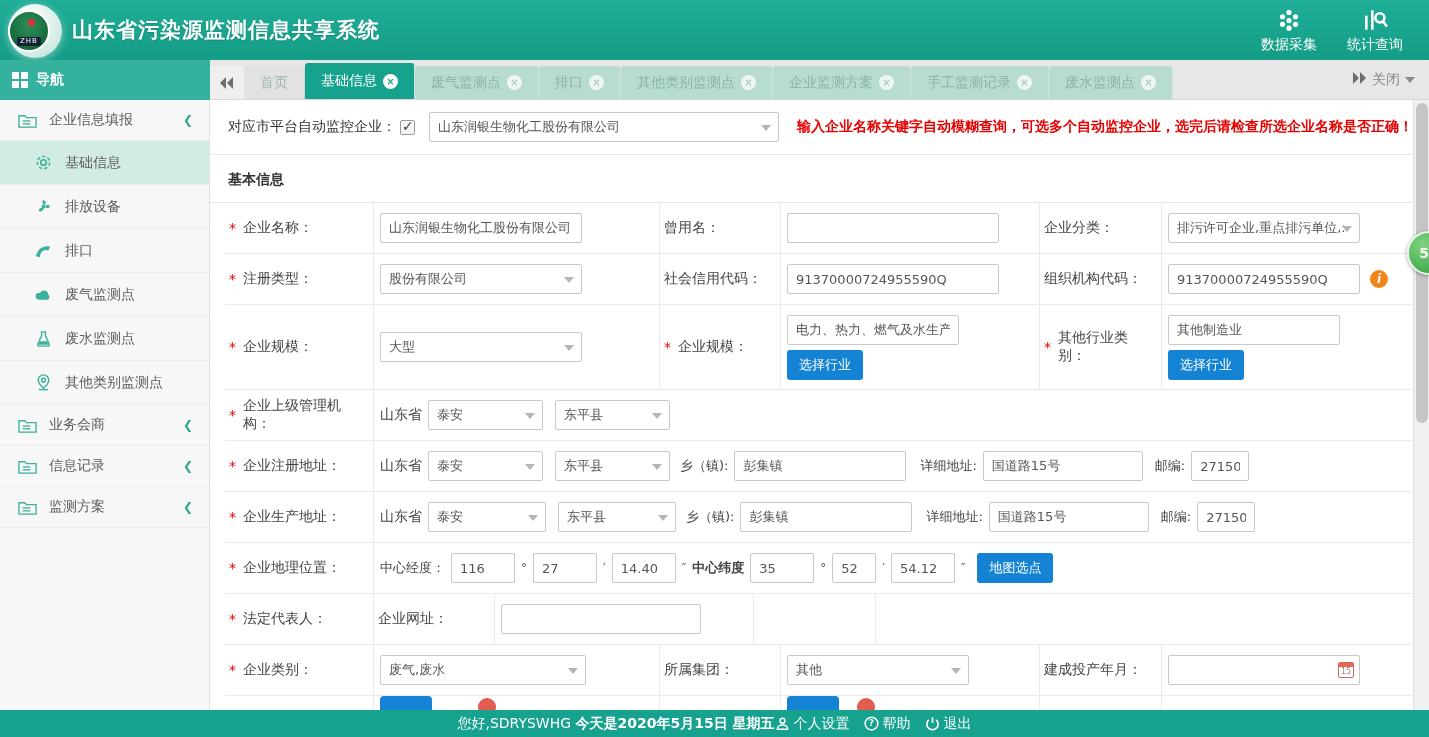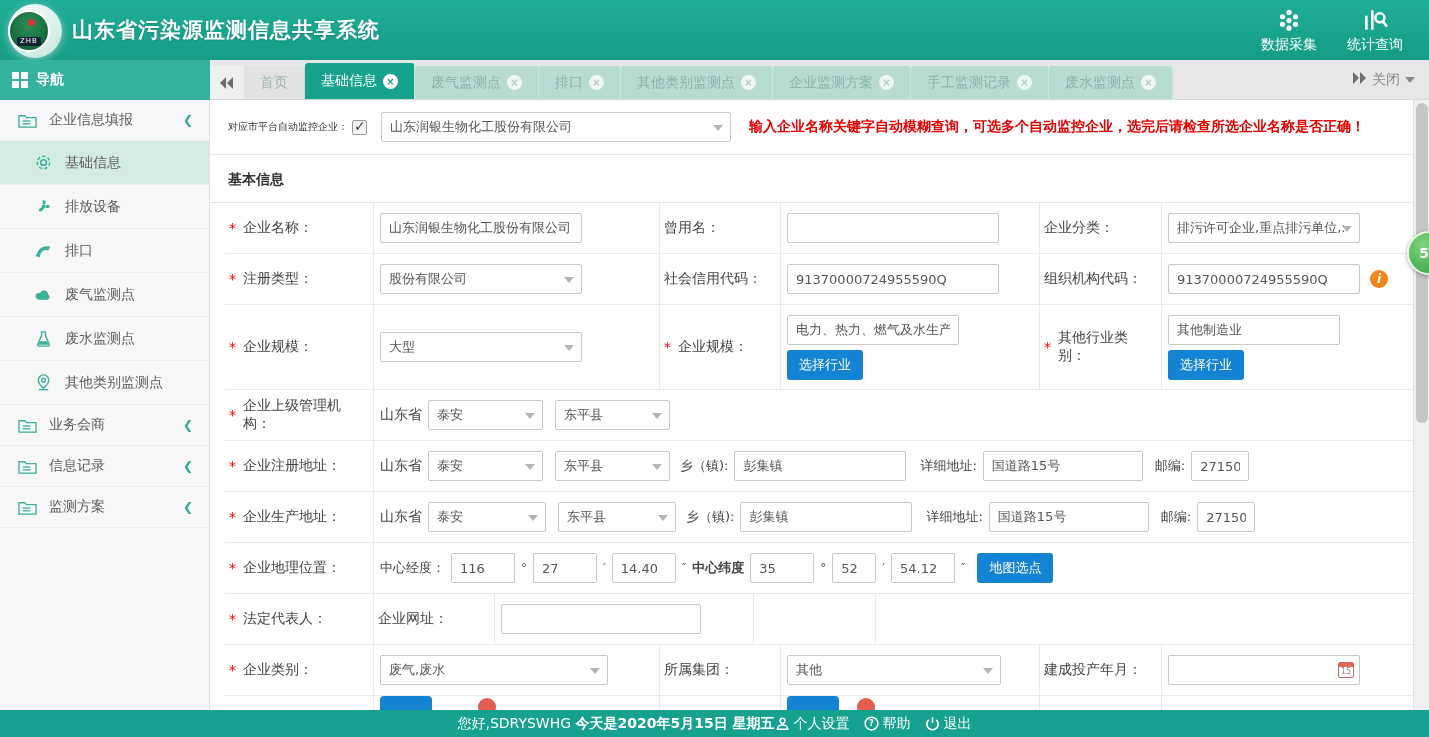--- a/index.html
+++ b/index.html
@@ -44,21 +44,21 @@
   .side-row { display:flex; align-items:center; gap:12px; padding-left:18px; border-bottom:1px solid #ececec; cursor:pointer; color:#5c5c5c; font-size:14px; position:relative; }
   .side-group { height:41px; }
   .side-item { height:44px; padding-left:34px; }
   .side-item.active { background:#d2ece4; }
   .side-row svg { width:19px; height:19px; flex:none; }
   .chev { position:absolute; right:16px; color:#2fa88f; font-size:12px; font-weight:bold; }
 
   
   .content { position:absolute; left:210px; top:100px; width:1219px; height:610px; background:#fff; }
   .toprow { height:55px; display:flex; align-items:center; padding-left:18px; border-bottom:1px solid #e8e8e8; }
-  .toprow .lbl { font-size:10px; color:#333; }
+  .toprow .lbl { font-size:14px; color:#333; }
   .checkbox { width:15px; height:15px; border:1px solid #9a9a9a; border-radius:2px; background:#f4f4f4; margin:0 6px 0 4px; position:relative; cursor:pointer; }
   .checkbox::after { content:"\2713"; position:absolute; left:1px; top:-3px; font-size:14px; color:#444; font-weight:bold; }
   .hint { color:#e60000; font-weight:bold; font-size:14px; margin-left:18px; }
   .section-head { height:48px; line-height:48px; padding-left:18px; font-weight:bold; font-size:14px; color:#333; border-bottom:1px solid #e5e5e5; }
 
   
   .ftable { margin-left:15px; width:1188px; }
   .frow { display:flex; border-bottom:1px solid #eaeaea; align-items:stretch; }
   .fc { display:flex; align-items:center; gap:6px; padding:0 6px; }
   .br { border-right:1px solid #eaeaea; }
@@ -506,30 +506,30 @@
       <div class="fc lab w122 br"></div>
       <div class="fc w251"></div>
     </div>
 
     <div class="frow h51">
       <div class="fc lab br">
           <span class="star">*</span>
           <span>企业类别：</span>
         </div>
       <div class="fc w286 br">
-          <div class="sel" style="width:228px;">
+          <div class="sel" style="width:206px;">
             <span>废气,废水</span>
             <span class="sc"></span>
           </div>
         </div>
       <div class="fc lab w121 br">
           <span>所属集团：</span>
         </div>
       <div class="fc w259 br">
-          <div class="sel" style="width:214px;">
+          <div class="sel" style="width:182px;">
             <span>其他</span>
             <span class="sc"></span>
           </div>
         </div>
       <div class="fc lab w122 br">
           <span>建成投产年月：</span>
         </div>
       <div class="fc w251">
         <span class="cal-wrap"><input class="tx" style="width: 192px;" value=""><span class="cal-ico"></span></span>
       </div>

